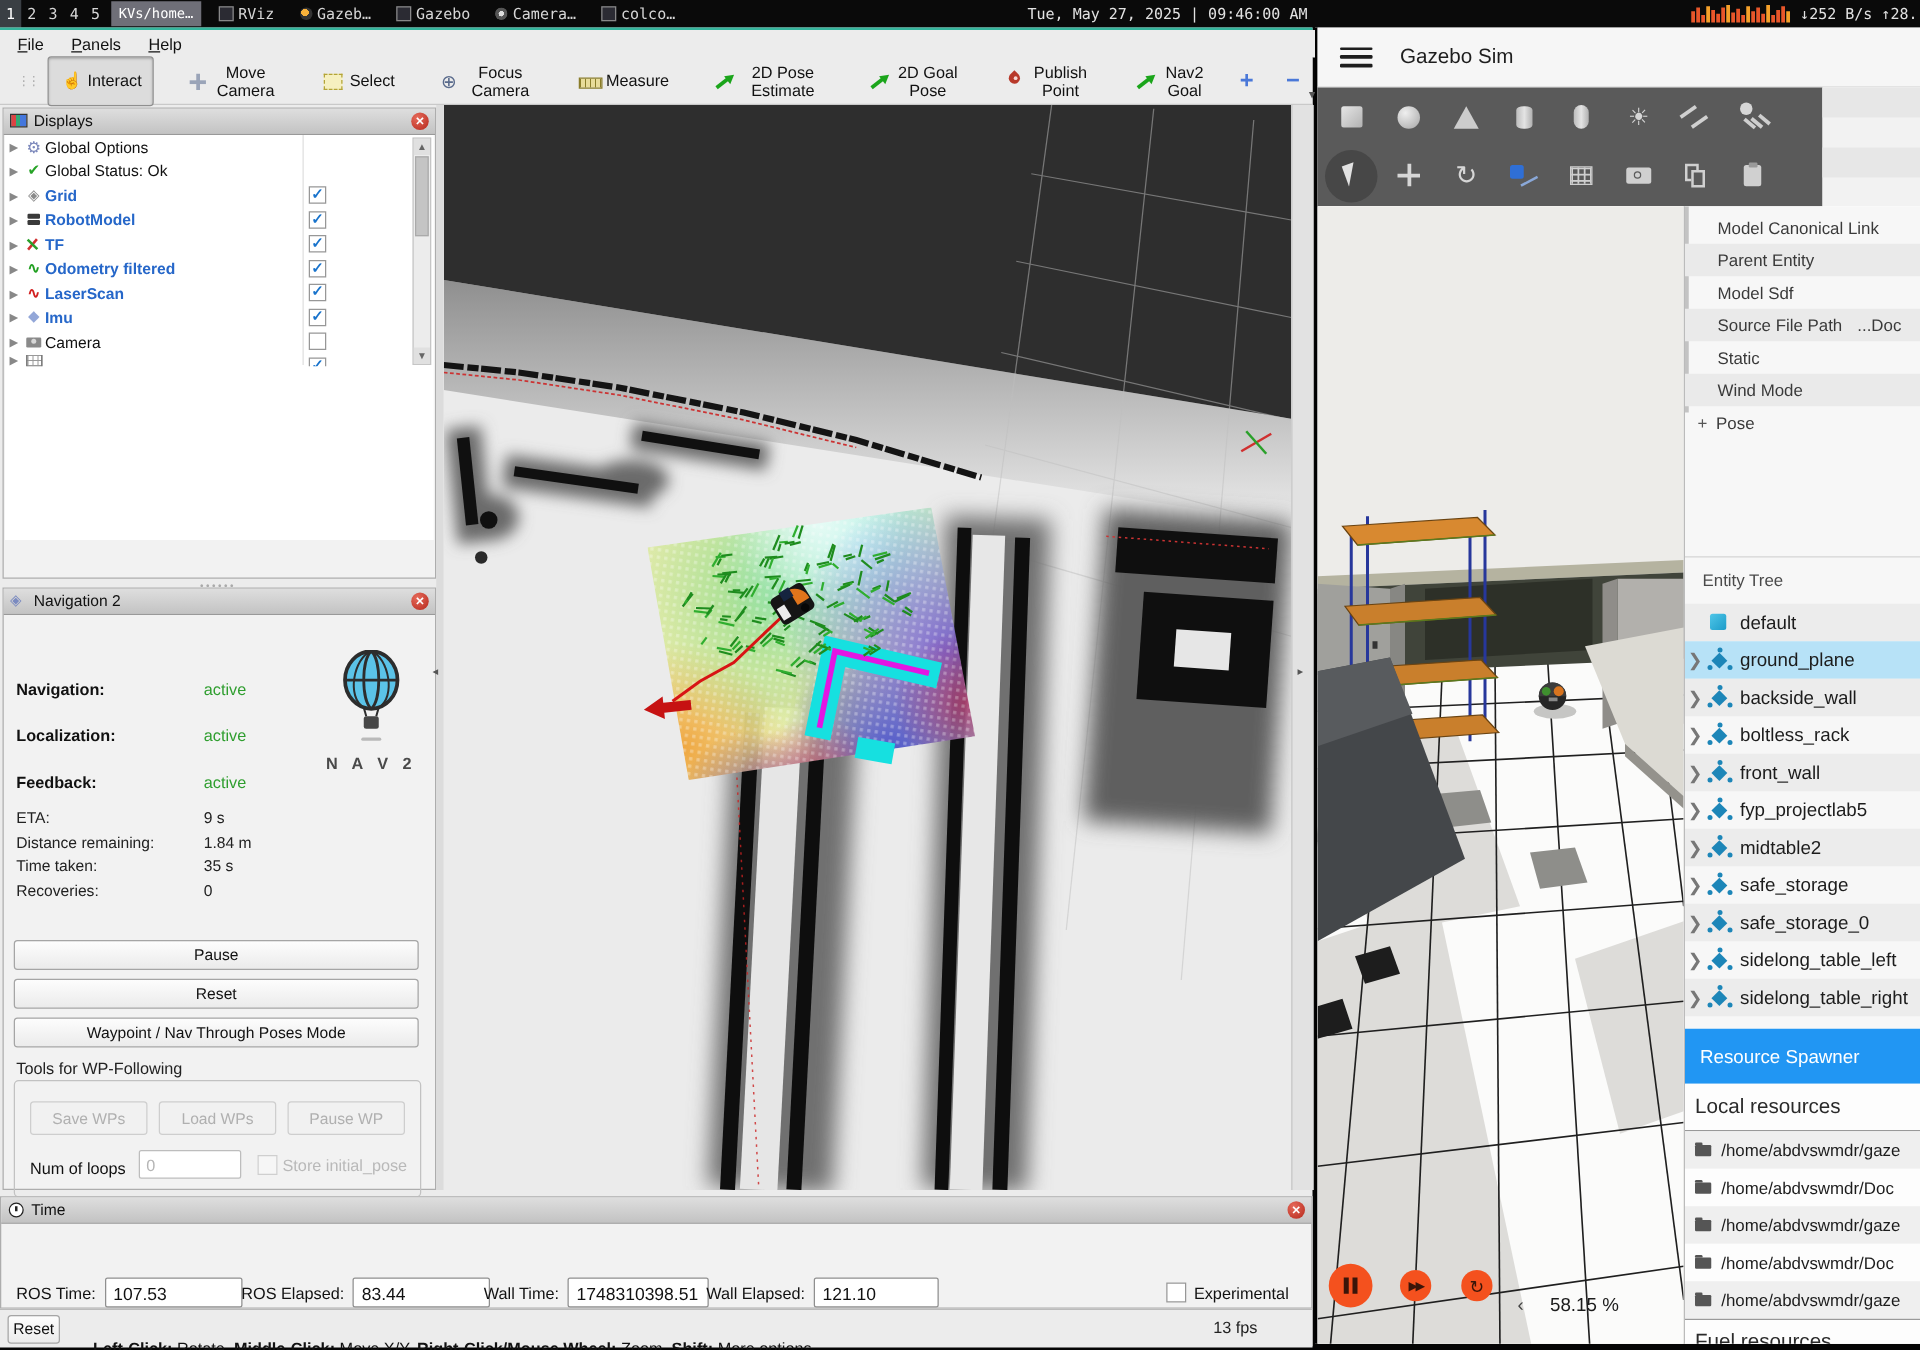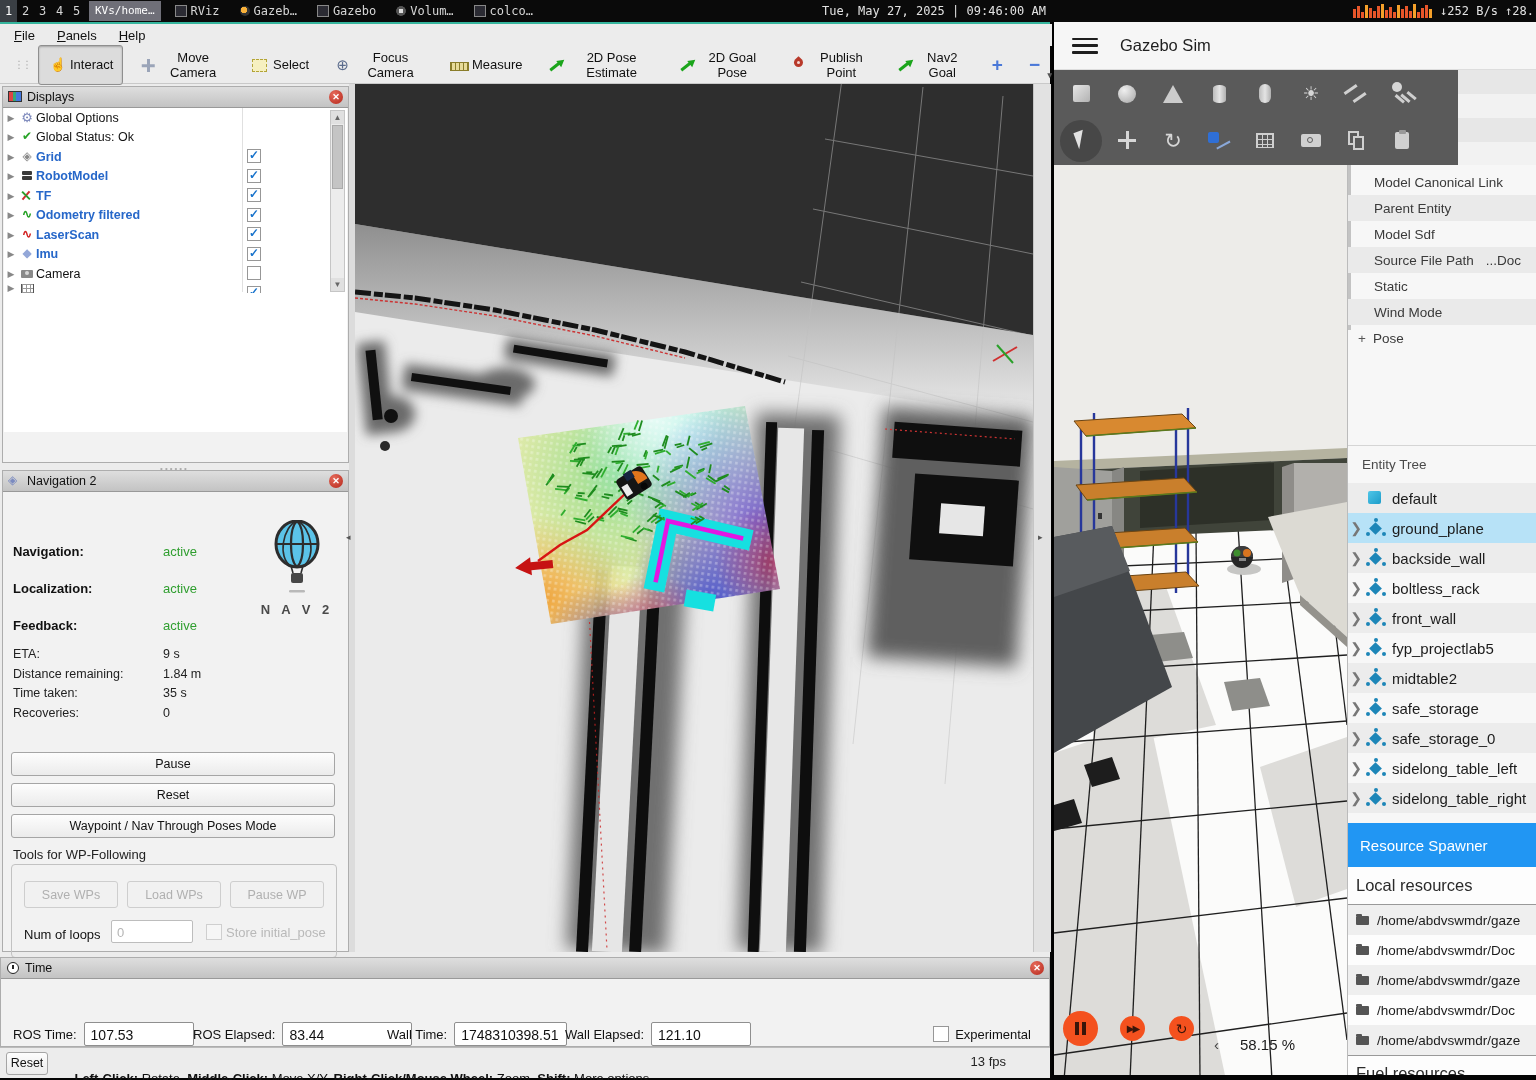--- a/index.html
+++ b/index.html
@@ -258,21 +258,21 @@
         <span>Gazeb…</span>
       </div>
 
       <div class="tb-win">
         <span class="wicon gazebo2"></span>
         <span>Gazebo</span>
       </div>
 
       <div class="tb-win">
         <span class="wicon volume"></span>
-        <span>Volum…</span>
+        <span>Camera…</span>
       </div>
 
       <div class="tb-win">
         <span class="wicon terminal"></span>
         <span>colco…</span>
       </div>
     </div>
   <div id="tb-clock">Tue, May 27, 2025 | 09:46:00 AM</div>
   <div id="tb-right">
     <div id="cpu-bars">
@@ -304,21 +304,21 @@
 <div id="rviz-win" class="abs">
 
   <div id="rv-menubar" class="abs">
 
   <span class="menu-item">File</span>
       <span class="menu-item">Panels</span>
       <span class="menu-item">Help</span>
     </div>
 
   <div id="rv-toolbar" class="abs">
-    <span style="display:inline-flex;gap:6px">
+    <span style="display:inline-flex;gap:16px">
 
         <button class="tb-btn active">
           <span class="ti interact"></span>
           <span>Interact</span>
         </button>
 
         <button class="tb-btn">
           <span class="ti movecam"></span>
           <span>Move Camera</span>
         </button>
@@ -839,21 +839,21 @@
       <span id="time-fields">
         
       
           <span class="tg" style="left: 12px;">
             <span>ROS Time:</span>
             <span class="fake-input" style="width: 110px;">107.53</span>
           </span>
         
           <span class="tg" style="left: 192px;">
             <span>ROS Elapsed:</span>
-            <span class="fake-input" style="width: 130px;">83.44</span>
+            <span class="fake-input" style="width: 110px;">83.44</span>
           </span>
         
           <span class="tg" style="left: 386px;">
             <span>Wall Time:</span>
             <span class="fake-input" style="width: 113px;">1748310398.51</span>
           </span>
         
           <span class="tg" style="left: 564px;">
             <span>Wall Elapsed:</span>
             <span class="fake-input" style="width: 100px;">121.10</span>

